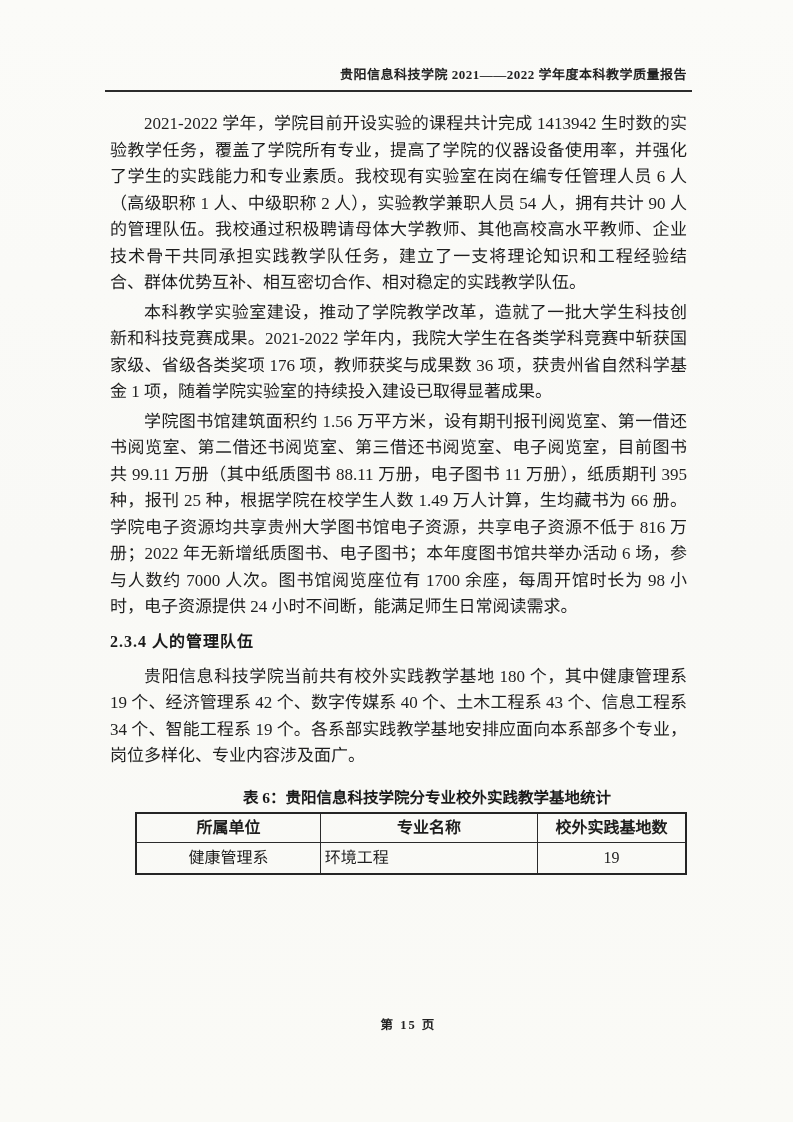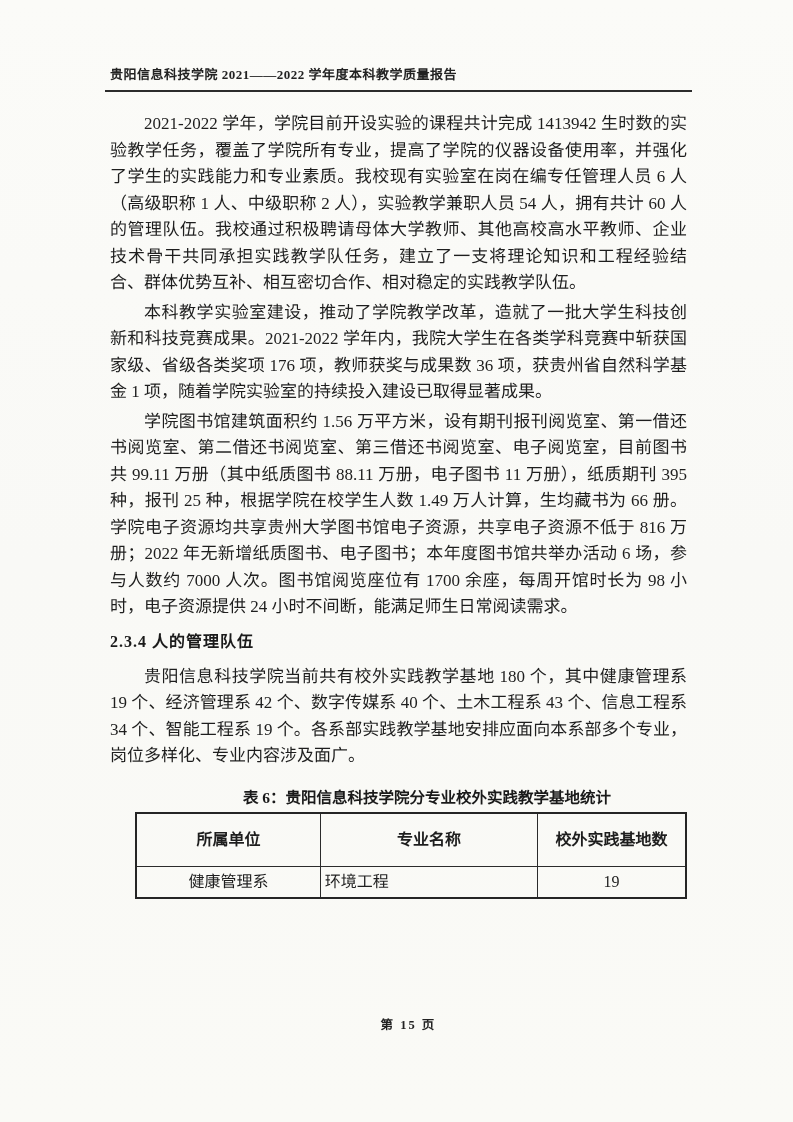--- a/index.html
+++ b/index.html
@@ -15,21 +15,21 @@
 
   .page {
     position: relative;
     width: 793px;
     height: 1122px;
     padding: 64px 106px 0 110px;
     background: linear-gradient(180deg, #fbfbf8 0%, #f9f9f6 50%, #fafaf6 100%);
   }
 
   
-  .running-header { text-align: left; }
+  .running-header { text-align: right; }
   .running-header .title {
     font-size: 13px;
     font-weight: bold;
     letter-spacing: 0.5px;
     color: #222;
   }
   .header-rule {
     border: none;
     border-top: 2.5px solid #2c2c2c;
     margin: 7px -5px 0 -5px;
@@ -71,21 +71,21 @@
     width: 552px;
     margin-left: 25px;
     border: 2.5px solid #252525;
     font-size: 16px;
   }
   table.data-table th {
     border: 1.5px solid #2b2b2b;
     font-weight: bold;
     text-align: center;
     height: 28px;
-    padding: 13px 4px;
+    padding: 1px 4px;
   }
   table.data-table td {
     border: 1.5px solid #2b2b2b;
     height: 31px;
     padding: 1px 4px;
   }
   table.data-table .col-unit  { width: 185px; }
   table.data-table .col-major { width: 218px; }
   table.data-table .col-count { width: 149px; }
   td.cell-unit  { text-align: center; }
@@ -111,21 +111,21 @@
 
 <div class="page">
 
   <header class="running-header">
     <div class="title">贵阳信息科技学院 2021——2022 学年度本科教学质量报告</div>
     <hr class="header-rule">
   </header>
 
   <main class="doc-body">
 
-    <p class="para">2021-2022 学年，学院目前开设实验的课程共计完成 1413942 生时数的实验教学任务，覆盖了学院所有专业，提高了学院的仪器设备使用率，并强化了学生的实践能力和专业素质。我校现有实验室在岗在编专任管理人员 6 人（高级职称 1 人、中级职称 2 人），实验教学兼职人员 54 人，拥有共计 60 人的管理队伍。我校通过积极聘请母体大学教师、其他高校高水平教师、企业技术骨干共同承担实践教学队任务，建立了一支将理论知识和工程经验结合、群体优势互补、相互密切合作、相对稳定的实践教学队伍。</p>
+    <p class="para">2021-2022 学年，学院目前开设实验的课程共计完成 1413942 生时数的实验教学任务，覆盖了学院所有专业，提高了学院的仪器设备使用率，并强化了学生的实践能力和专业素质。我校现有实验室在岗在编专任管理人员 6 人（高级职称 1 人、中级职称 2 人），实验教学兼职人员 54 人，拥有共计 90 人的管理队伍。我校通过积极聘请母体大学教师、其他高校高水平教师、企业技术骨干共同承担实践教学队任务，建立了一支将理论知识和工程经验结合、群体优势互补、相互密切合作、相对稳定的实践教学队伍。</p>
 
     <p class="para">本科教学实验室建设，推动了学院教学改革，造就了一批大学生科技创新和科技竞赛成果。2021-2022 学年内，我院大学生在各类学科竞赛中斩获国家级、省级各类奖项 176 项，教师获奖与成果数 36 项，获贵州省自然科学基金 1 项，随着学院实验室的持续投入建设已取得显著成果。</p>
 
 
     <p class="para">学院图书馆建筑面积约 1.56 万平方米，设有期刊报刊阅览室、第一借还书阅览室、第二借还书阅览室、第三借还书阅览室、电子阅览室，目前图书共 99.11 万册（其中纸质图书 88.11 万册，电子图书 11 万册），纸质期刊 395 种，报刊 25 种，根据学院在校学生人数 1.49 万人计算，生均藏书为 66 册。学院电子资源均共享贵州大学图书馆电子资源，共享电子资源不低于 816 万册；2022 年无新增纸质图书、电子图书；本年度图书馆共举办活动 6 场，参与人数约 7000 人次。图书馆阅览座位有 1700 余座，每周开馆时长为 98 小时，电子资源提供 24 小时不间断，能满足师生日常阅读需求。</p>
 
 
     <h3 class="sec-heading">2.3.4 人的管理队伍</h3>
 
     <p class="para">贵阳信息科技学院当前共有校外实践教学基地 180 个，其中健康管理系 19 个、经济管理系 42 个、数字传媒系 40 个、土木工程系 43 个、信息工程系 34 个、智能工程系 19 个。各系部实践教学基地安排应面向本系部多个专业，岗位多样化、专业内容涉及面广。</p>

